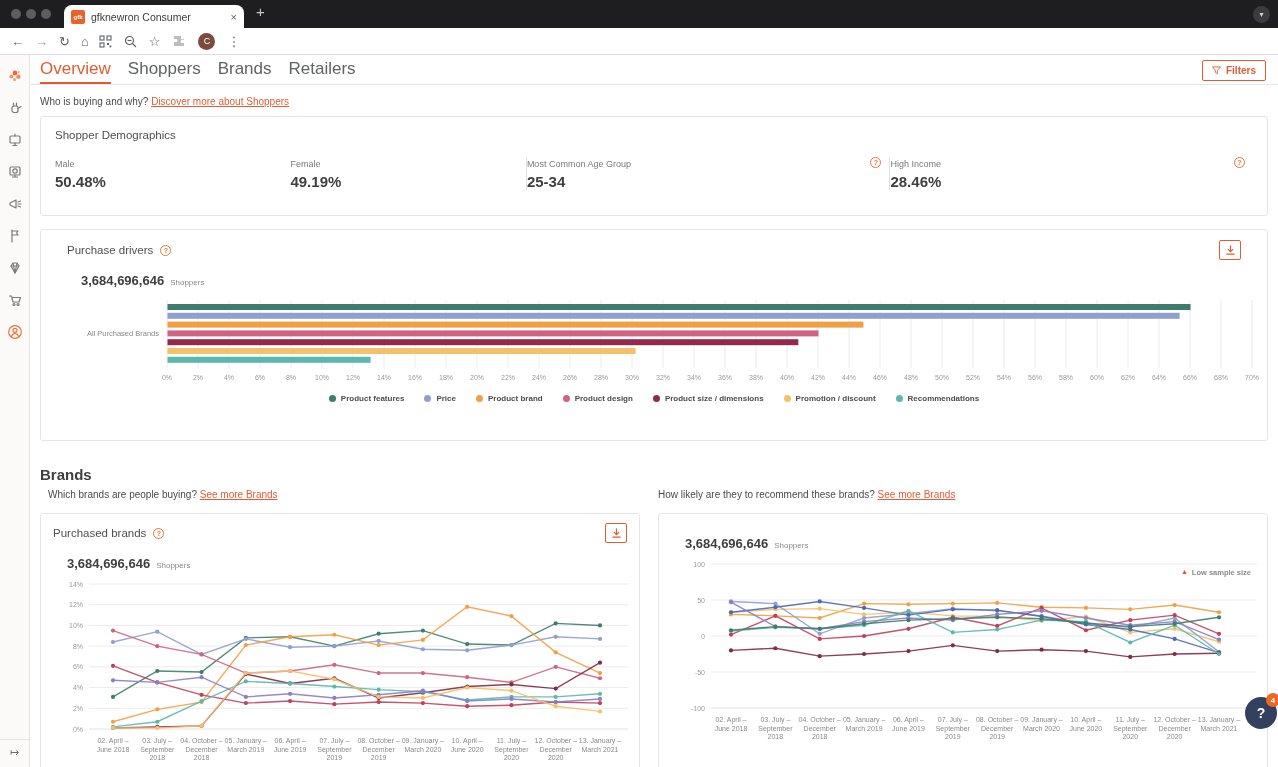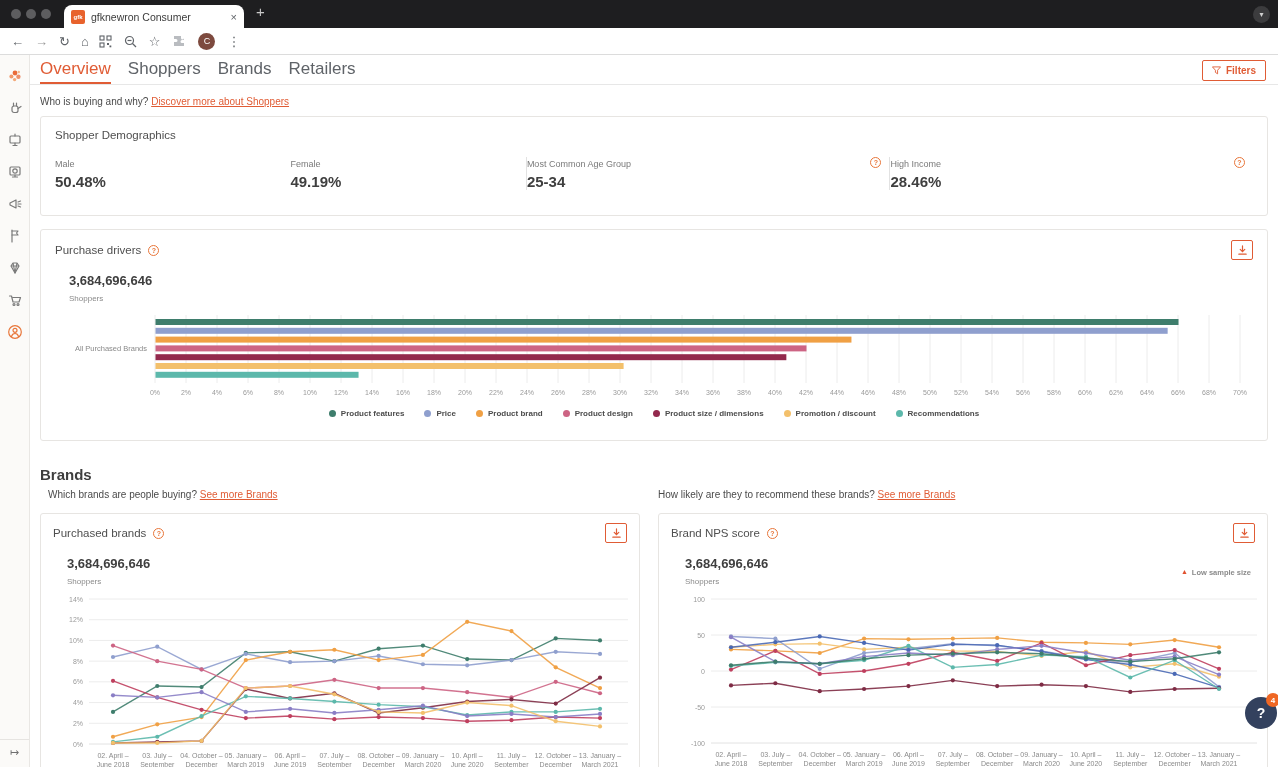--- a/index.html
+++ b/index.html
@@ -64,22 +64,22 @@
   .demo-card { width:1228px; height:100px; padding:12px 14px; }
   .stats-row { display:flex; margin-top:16px; }
   .stat { position:relative; flex:1 1 0; text-align:left; padding-top:2px; }
   .stat.wide { flex:1.54 1 0; }
   .stat .lbl { font-size:9px; color:#7a7a7a; margin-bottom:4px; }
   .stat .val { font-size:15px; font-weight:bold; color:#3f3f3f; }
   .stat.divided { border-left:1px solid #e2e2e2; }
   .stat .help { position:absolute; right:8px; top:0; }
 
   
-  .pd-card { margin-top:13px; width:1228px; height:212px; padding:10px 14px; }
-  .shoppers-row { margin:13px 0 0 14px; display:flex; align-items:baseline; gap:6px;flex-direction:column; }
+  .pd-card { margin-top:13px; width:1228px; height:212px; padding:10px 26px; }
+  .shoppers-row { margin:13px 0 0 14px; display:flex; align-items:baseline; gap:6px; }
   .shoppers-val { font-size:13px; font-weight:bold; color:#3f3f3f; }
   .shoppers-lbl { font-size:8px; color:#8a8a8a; }
   .legend { display:flex; justify-content:center; gap:20px; margin-top:2px; }
   .legend-item { display:flex; align-items:center; gap:5px; font-size:8px; font-weight:bold; color:#4c4c4c; }
   .legend-dot { width:7px; height:7px; border-radius:50%; }
 
   
   .brands-head { margin:25px 0 6px 10px; font-size:15px; font-weight:600; color:#3e3e3e; }
   .questions { position:relative; height:15px; font-size:10px; color:#4a4a4a; }
   .q-left { position:absolute; left:18px; }
@@ -554,29 +554,20 @@
               <text x="325.6363636363636" y="166" text-anchor="middle" font-size="7" fill="#8a8a8a"><tspan x="325.6363636363636" dy="0">08. October –</tspan><tspan x="325.6363636363636" dy="8.5">December</tspan><tspan x="325.6363636363636" dy="8.5">2019</tspan></text>
               <text x="369.90909090909093" y="166" text-anchor="middle" font-size="7" fill="#8a8a8a"><tspan x="369.90909090909093" dy="0">09. January –</tspan><tspan x="369.90909090909093" dy="8.5">March 2020</tspan></text>
               <text x="414.1818181818182" y="166" text-anchor="middle" font-size="7" fill="#8a8a8a"><tspan x="414.1818181818182" dy="0">10. April –</tspan><tspan x="414.1818181818182" dy="8.5">June 2020</tspan></text>
               <text x="458.45454545454544" y="166" text-anchor="middle" font-size="7" fill="#8a8a8a"><tspan x="458.45454545454544" dy="0">11. July –</tspan><tspan x="458.45454545454544" dy="8.5">September</tspan><tspan x="458.45454545454544" dy="8.5">2020</tspan></text>
               <text x="502.72727272727275" y="166" text-anchor="middle" font-size="7" fill="#8a8a8a"><tspan x="502.72727272727275" dy="0">12. October –</tspan><tspan x="502.72727272727275" dy="8.5">December</tspan><tspan x="502.72727272727275" dy="8.5">2020</tspan></text>
               <text x="547" y="166" text-anchor="middle" font-size="7" fill="#8a8a8a"><tspan x="547" dy="0">13. January –</tspan><tspan x="547" dy="8.5">March 2021</tspan></text>
             </svg>
         </div>
 
         <div class="card nps-card">
-          <div class="card-head">
-            <span class="card-title">Brand NPS score</span>
-            <span class="help">?</span>
-            <button class="dl-btn">
-              <svg width="11" height="11" viewBox="0 0 12 12">
-                <path d="M6 1 V7 M3.5 4.8 L6 7.3 L8.5 4.8 M2 10 H10" fill="none" stroke="#e05c35" stroke-width="1.3" stroke-linecap="round"></path>
-              </svg>
-            </button>
-          </div>
           <div class="shoppers-row">
             <span class="shoppers-val">3,684,696,646</span>
             <span class="shoppers-lbl">Shoppers</span>
           </div>
           <div class="low-sample">
             <span class="warn-tri">▲</span>
             <span>Low sample size</span>
           </div>
           <svg id="line-chart-nps" width="588" height="195" style="margin-top:6px">
               <line x1="40" y1="7" x2="586" y2="7" stroke="#ececec" stroke-width="1"></line>

